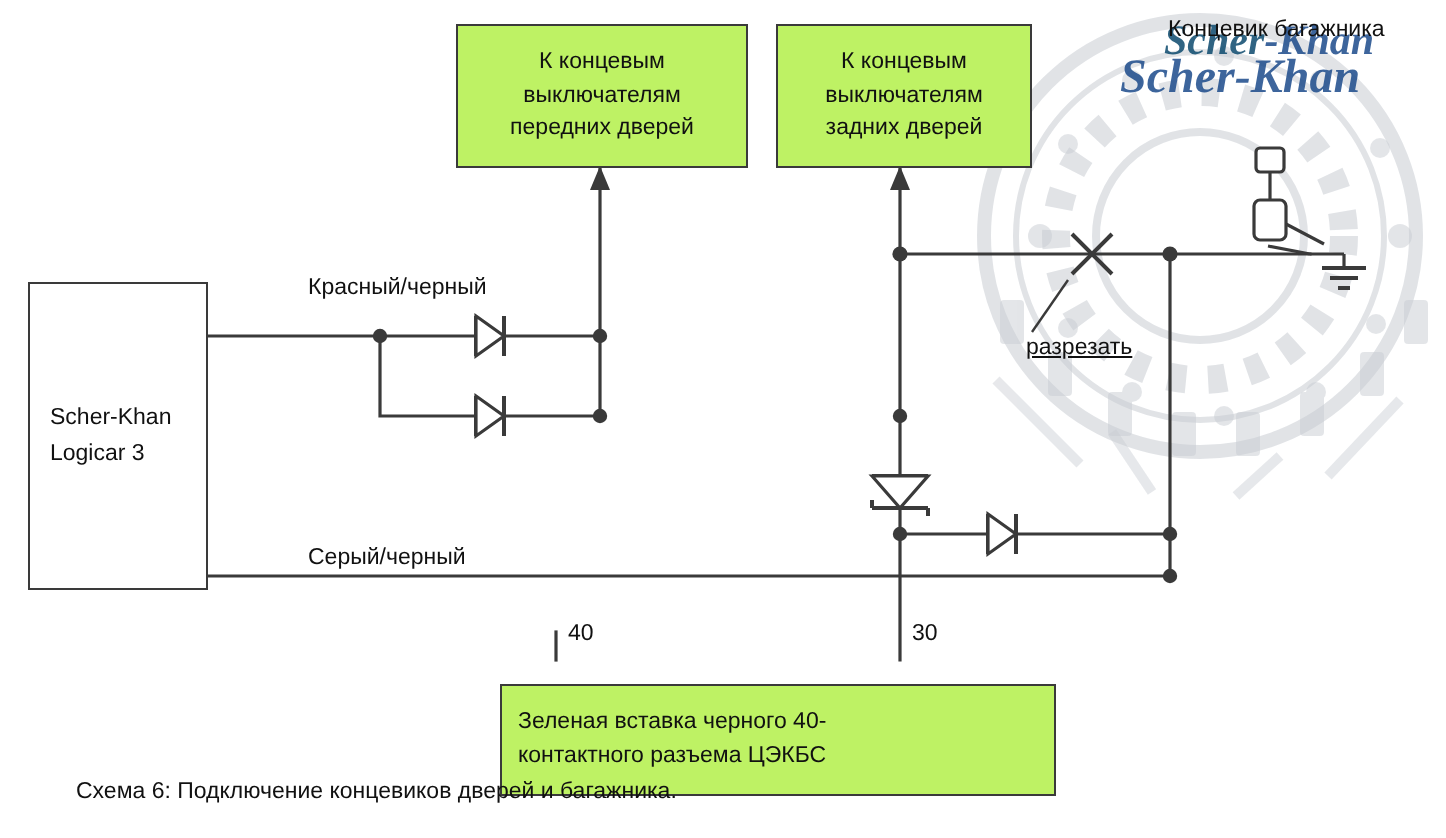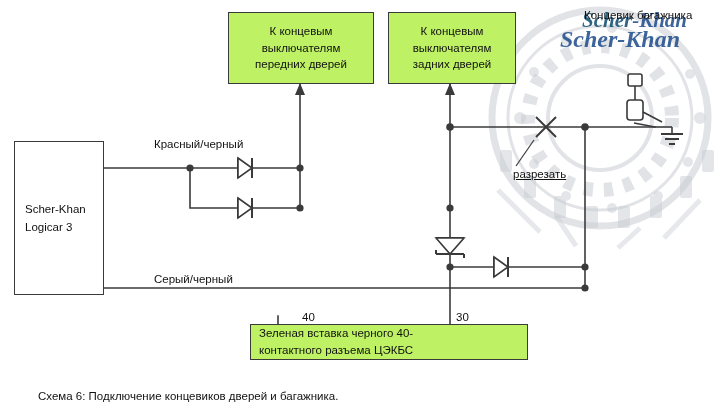--- a/index.html
+++ b/index.html
@@ -242,29 +242,29 @@
     <span>выключателям</span>
     <span>передних дверей</span>
   </div>
 
   <div class="box" style="left:388px; top:12px; width:128px; height:72px;">
     <span>К концевым</span>
     <span>выключателям</span>
     <span>задних дверей</span>
   </div>
 
-  <div class="box" style="left:250px; top:324px; width:278px; height:36px; text-align:left; align-items:flex-start; padding-left:8px;">
+  <div class="box" style="left:250px; top:342px; width:278px; height:56px; text-align:left; align-items:flex-start; padding-left:8px;">
     <span>Зеленая вставка черного 40-</span>
     <span>контактного разъема ЦЭКБС</span>
   </div>
 
   <div class="lbl" style="left:122px; top:138px;">Красный/черный</div>
   <div class="lbl" style="left:122px; top:273px;">Серый/черный</div>
   <div class="lbl" style="left:481px; top:168px;text-decoration:underline;">разрезать</div>
-  <div class="lbl" style="left:270px; top:311px;">40</div>
+  <div class="lbl" style="left:252px; top:311px;">40</div>
   <div class="lbl" style="left:424px; top:311px;">30</div>
 
   <div class="trunk-lbl" style="left:584px; top:8px;">
     <span>Концевик</span>
     <span>багажника</span>
   </div>
 
   <div class="caption" style="left:38px; top:390px;">Схема 6: Подключение концевиков дверей и багажника.</div>
 
 </div>

